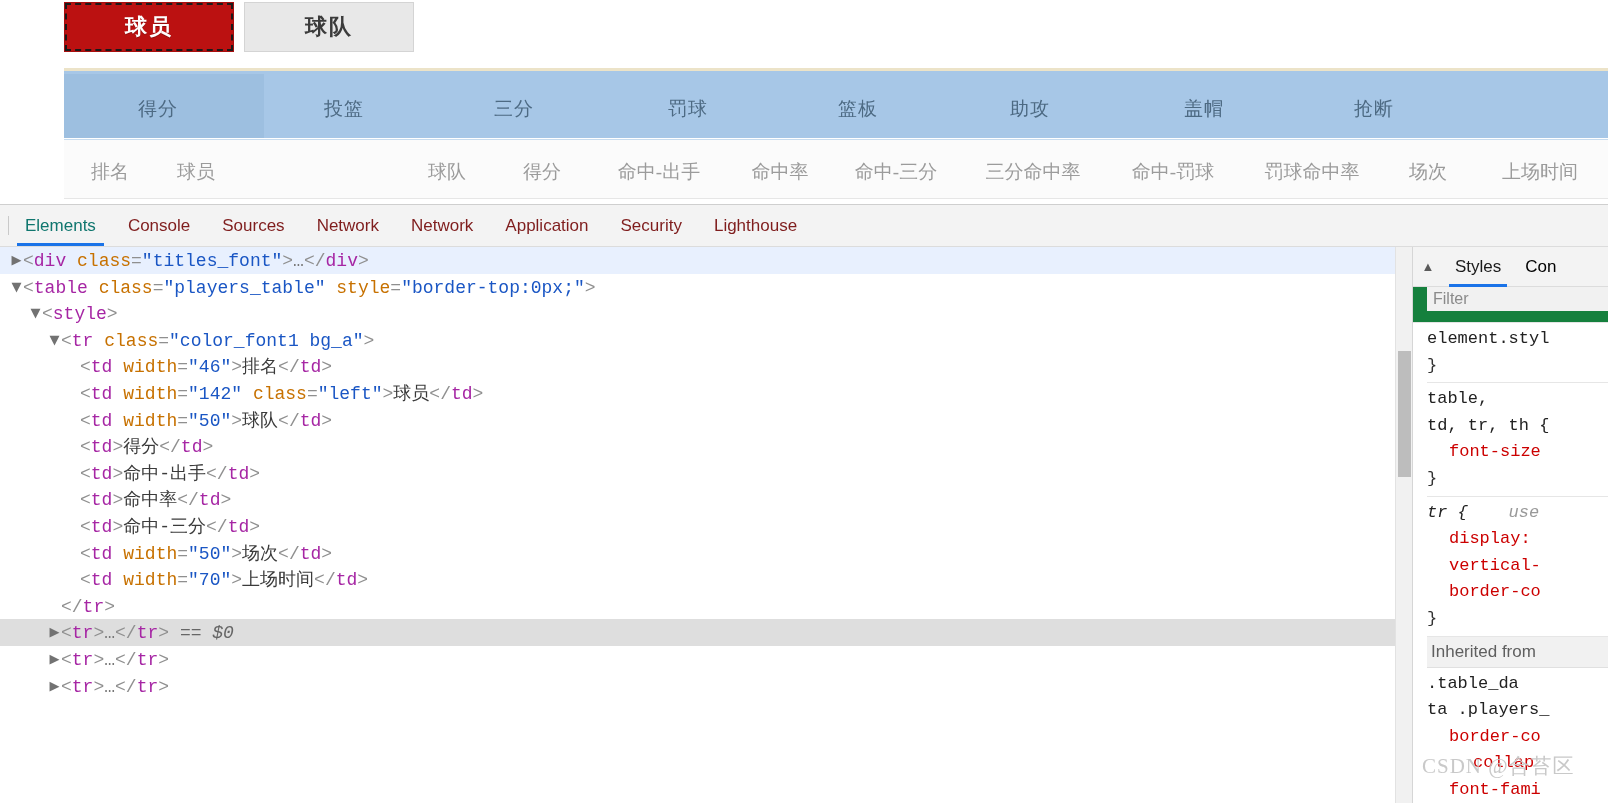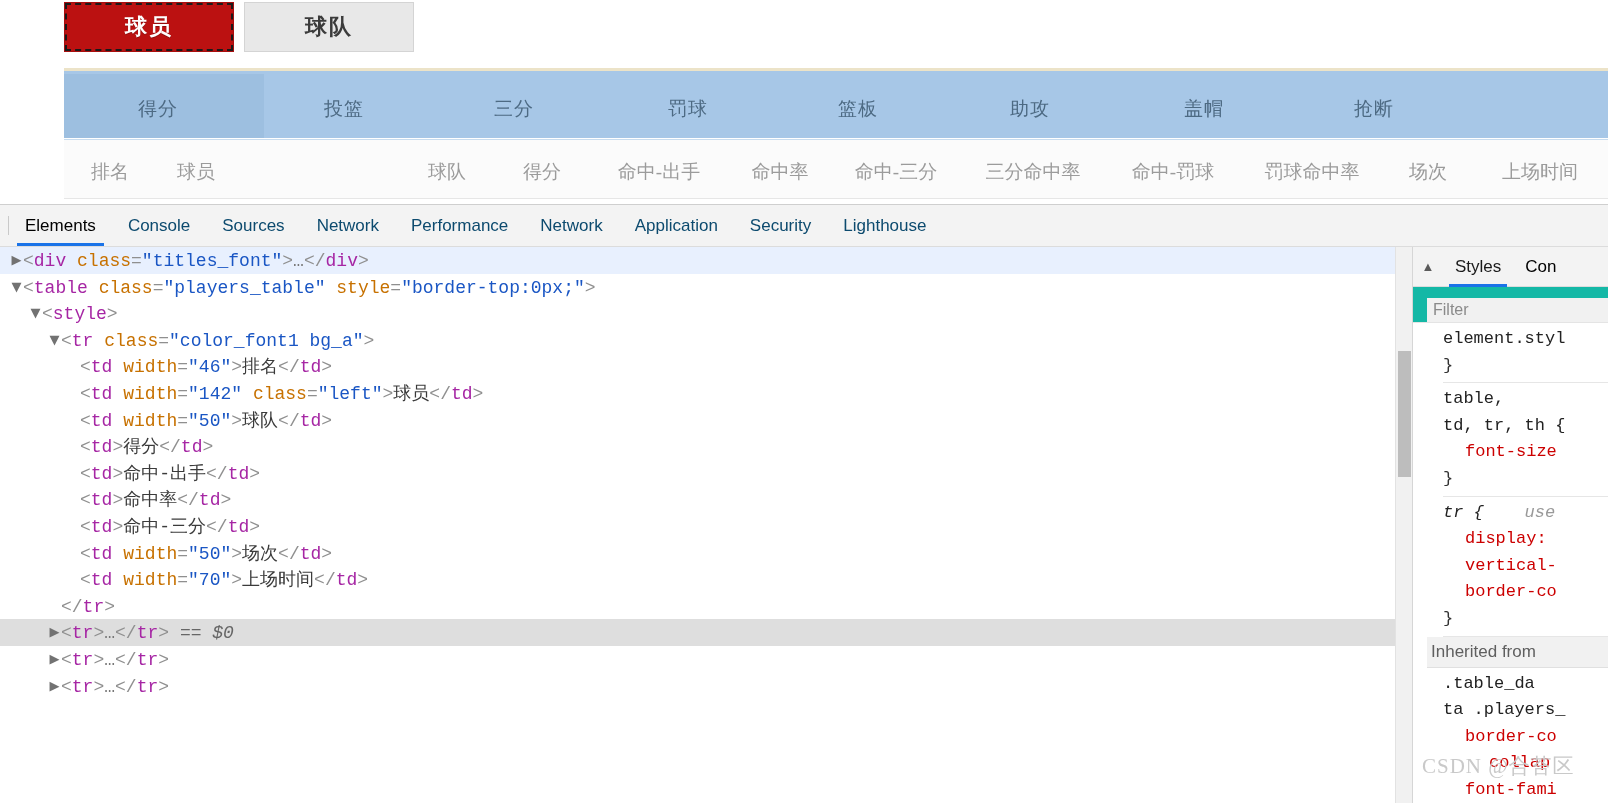--- a/index.html
+++ b/index.html
@@ -158,28 +158,28 @@
   .dt-tabbar .divider-left {
     width: 1px;
     background: #c9c9c9;
     margin: 11px 0 11px 8px;
   }
   .dt-tab {
     display: flex;
     align-items: center;
     padding: 0 16px;
     font-size: 17px;
-    color: #0c4a6e;
+    color: #7f1d1d;
     font-family: "Liberation Sans", sans-serif;
     white-space: nowrap;
     cursor: pointer;
     position: relative;
   }
   .dt-tab.active {
-    color: #000000;
+    color: #0f766e;
   }
   .dt-tab.active::after {
     content: "";
     position: absolute;
     left: 8px; right: 8px; bottom: 0;
     height: 3px;
     background: #1a73e8;
   }
 
   .dt-body {
@@ -298,24 +298,24 @@
     content: "";
     position: absolute;
     left: 6px; right: 6px; bottom: 0;
     height: 3px;
     background: #1a73e8;
   }
 
   .sp-filterbar {
     position: relative;
     height: 36px;
-    background: #14b8a6;
+    background: #15803d;
     border-bottom: 1px solid #e4e4e4;
     display: flex;
-    align-items: flex-end;
+    align-items: flex-start;
     padding-left: 14px;
     box-sizing: border-box;
   }
   .sp-filter {
     flex: 1;
     height: 24px;
     background: #f1f1f1;
     border: none;
     outline: none;
     font-size: 16px;
@@ -329,21 +329,21 @@
   .sp-css {
     position: relative;
     padding: 0 0 0 14px;
     font-family: "Liberation Mono", monospace;
     font-size: 17px;
     line-height: 26.6px;
     color: #333333;
     white-space: pre;
     overflow: hidden;
   }
-  .sp-rule { border-bottom: 1px solid #e6e6e6; padding: 3px 0 3px 0; margin-left: 16px; }
+  .sp-rule { border-bottom: 1px solid #e6e6e6; padding: 3px 0 3px 0; }
   .sp-sel  { color: #222222; }
   .sp-sel.ua { font-style: italic; }
   .sp-prop { color: #cc0000; }
   .sp-ua-note { color: #999999; font-style: italic; }
   .sp-inherit {
     background: #f1f1f1;
     border-bottom: 1px solid #e0e0e0;
     color: #5f5f5f;
     font-family: "Liberation Sans", sans-serif;
     font-size: 17px;
@@ -413,21 +413,20 @@
 
   <div class="devtools">
 
     <div class="dt-tabbar">
       <div class="divider-left"></div>
       <div style="display:flex;align-items:stretch;" id="dtTabs">
           <div class="dt-tab active">Elements</div>
           <div class="dt-tab">Console</div>
           <div class="dt-tab">Sources</div>
           <div class="dt-tab">Network</div>
-          <div class="dt-tab">Performance</div>
           <div class="dt-tab">Network</div>
           <div class="dt-tab">Application</div>
           <div class="dt-tab">Security</div>
           <div class="dt-tab">Lighthouse</div>
         </div>
     </div>
 
     <div class="dt-body">
 
       <div class="tree-pane">

